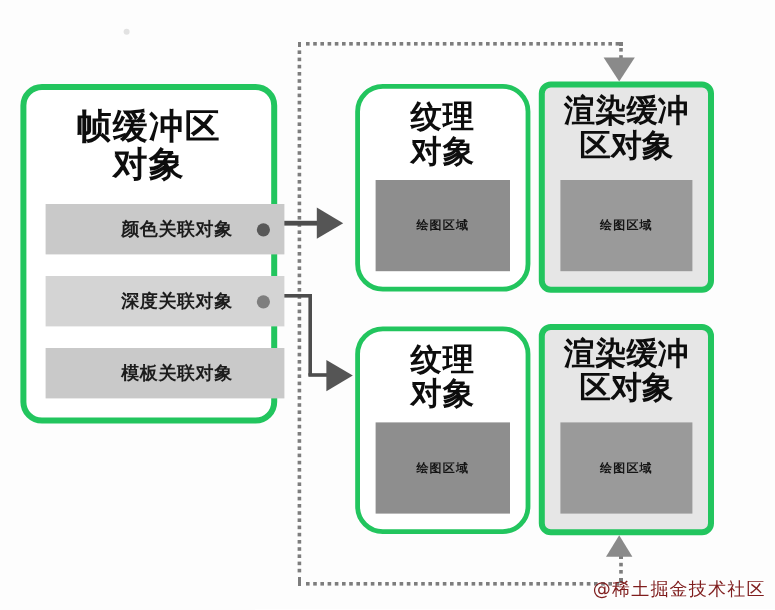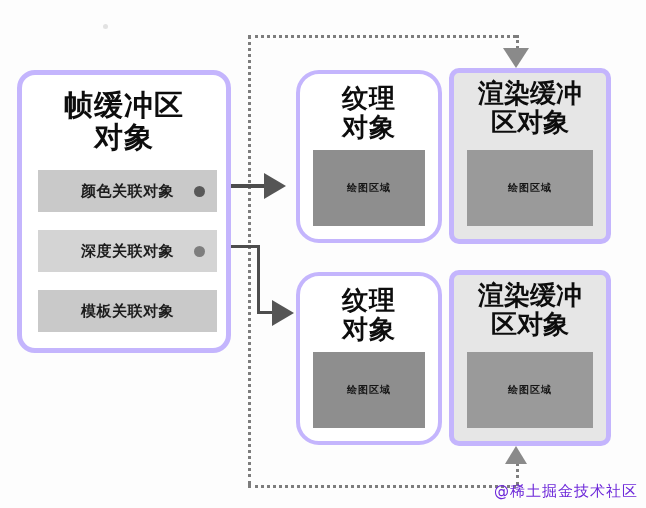--- a/index.html
+++ b/index.html
@@ -13,21 +13,21 @@
     height: 508px;
     background: #fdfdfd;
     font-family: "DejaVu Sans", "Liberation Sans", sans-serif;
     overflow: hidden;
   }
 
   
   .box {
     position: absolute;
     box-sizing: border-box;
-    border: 4px solid #c4b5fd;
+    border: 4px solid #22c55e;
     border-radius: 14px;
     background: #ffffff;
   }
   .box.shaded {
     background: #e6e6e6;
     border-width: 5px;
     border-radius: 10px;
   }
 
   .box-title {
@@ -58,41 +58,42 @@
 
   .attach-row {
     position: absolute;
     left: 16px;
     width: 179px;
     height: 42px;
     background: #c9c9c9;
     display: flex;
     align-items: center;
     justify-content: center;
+    padding-left: 20px;
   }
   .attach-row.lighter { background: #d4d4d4; }
   .attach-label {
     font-size: 15px;
     color: #1c1c1c;
     font-weight: 600;
     letter-spacing: 0.5px;
   }
   .attach-dot {
     position: absolute;
     width: 11px;
     height: 11px;
     border-radius: 50%;
     background: #585858;
     right: 12px;
   }
   .attach-dot.soft { background: #6f6f6f; opacity: .85; }
 
   
   .tex-box { width: 146px; height: 173px; border-radius: 23px; }
-  .rb-box  { width: 162px; height: 176px; }
+  .rb-box  { width: 146px; height: 176px; }
 
   .obj-title-2 {
     top: 10px;
     font-size: 26px;
   }
   .obj-title-rb {
     top: 6px;
     font-size: 26px;
     letter-spacing: 0px;
   }
@@ -155,21 +156,21 @@
     height: 0;
     border-top: 3px dotted #7d7d7d;
   }
 
   
   #watermark {
     position: absolute;
     right: 8px;
     bottom: 7px;
     font-size: 15px;
-    color: #6d28d9;
+    color: #7f1d1d;
     letter-spacing: 1px;
     white-space: nowrap;
     user-select: none;
   }
   .speck {
     position: absolute;
     background: #e2e2e2;
     border-radius: 50%;
   }
 </style>

